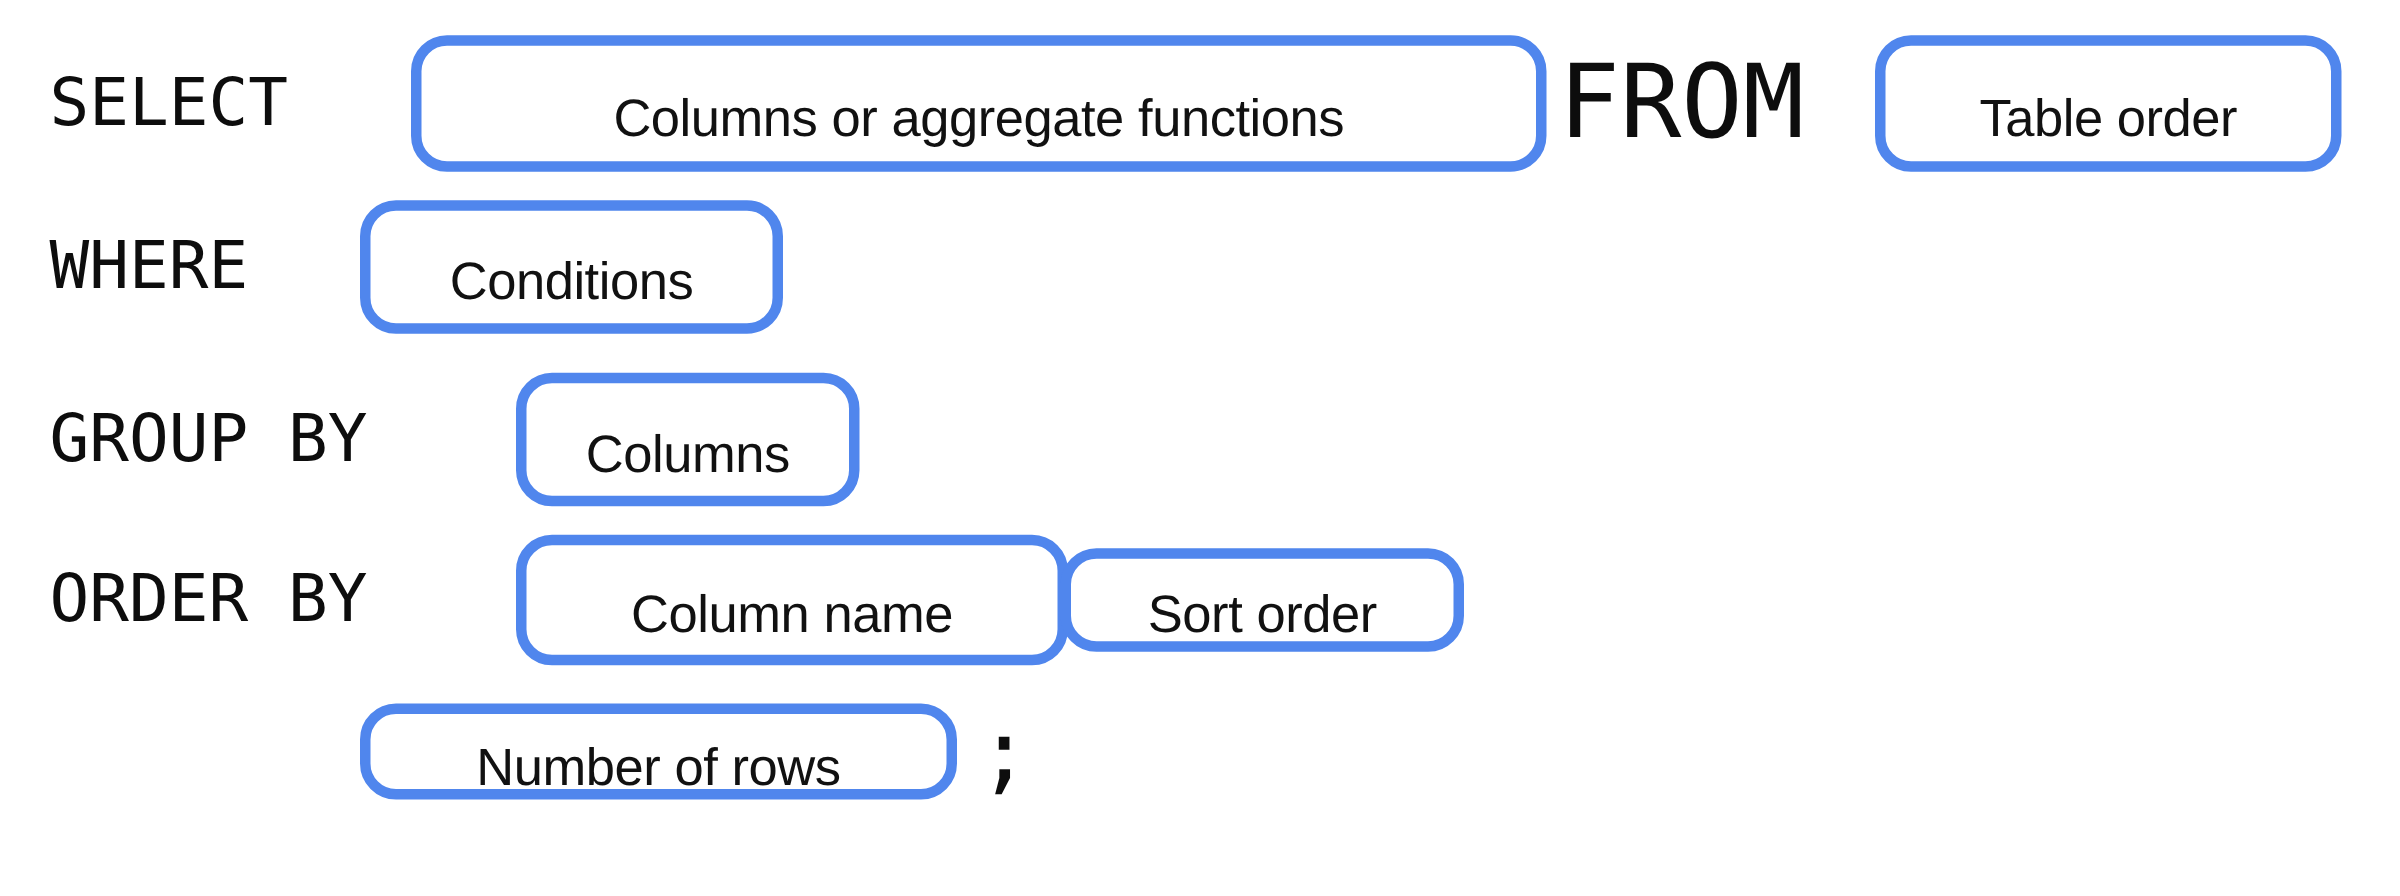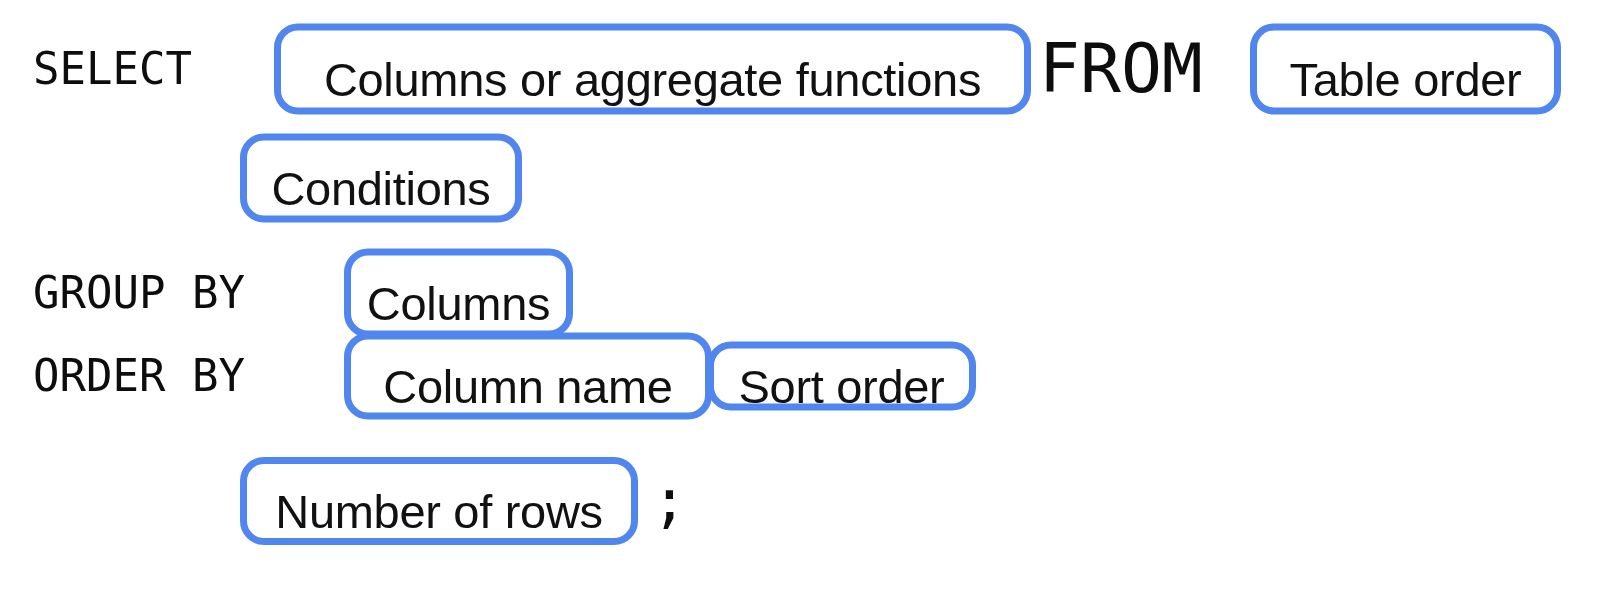--- a/index.html
+++ b/index.html
@@ -41,21 +41,21 @@
     border-radius: 24px;
     background: #ffffff;
     display: flex;
     align-items: center;
     justify-content: center;
     top: 50%;
     transform: translateY(-50%);
   }
   .slot-label {
     font-family: "Liberation Sans", "DejaVu Sans", sans-serif;
-    font-size: 47px;
+    font-size: 35px;
     font-weight: 400;
     color: #111111;
     white-space: nowrap;
     line-height: 1;
     letter-spacing: -0.3px;
     margin-top: 20px;
   }
   .terminator {
     position: absolute;
     font-family: "DejaVu Sans Mono", "Liberation Mono", monospace;
@@ -64,31 +64,31 @@
     line-height: 1;
     top: 50%;
     transform: translateY(-50%);
     white-space: pre;
   }
 
   
   #row-select   { top: 23px;  height: 91px; }
   #row-where    { top: 133px; height: 89px; }
   #row-groupby  { top: 248px; height: 89px; }
-  #row-orderby  { top: 332px; height: 87px; }
+  #row-orderby  { top: 356px; height: 87px; }
   #row-limit    { top: 457px; height: 88px; }
 
   
   #slot-select-cols { left: 274px; width: 757px; height: 91px; }
   #slot-from-table  { left: 1250px; width: 311px; height: 91px; }
   #slot-where-cond  { left: 240px; width: 282px; height: 89px; }
   #slot-group-cols  { left: 344px; width: 229px; height: 89px; text-align: right; }
   #slot-order-col   { left: 344px; width: 368px; height: 87px; }
   #slot-order-sort  { left: 707px; width: 269px; height: 69px; }
-  #slot-limit-rows  { left: 240px; width: 398px; height: 88px; }
+  #slot-limit-rows  { left: 240px; width: 398px; height: 64px; }
 
   
   .kw-inline {
     font-family: "DejaVu Sans Mono", "Liberation Mono", monospace;
     font-size: 68px;
     color: #0d0d0d;
     white-space: pre;
     line-height: 1;
     position: absolute;
     top: 50%;
@@ -110,20 +110,21 @@
     </div>
 
     <span class="kw-inline" id="kw-from">FROM</span>
 
     <div class="slot" id="slot-from-table">
       <span class="slot-label">Table order</span>
     </div>
   </div>
 
   <div class="row" id="row-where">
+    <span class="kw">WHERE</span>
 
     <div class="slot" id="slot-where-cond">
       <span class="slot-label">Conditions</span>
     </div>
   </div>
 
   <div class="row" id="row-groupby">
     <span class="kw">GROUP BY</span>
 
     <div class="slot" id="slot-group-cols">

